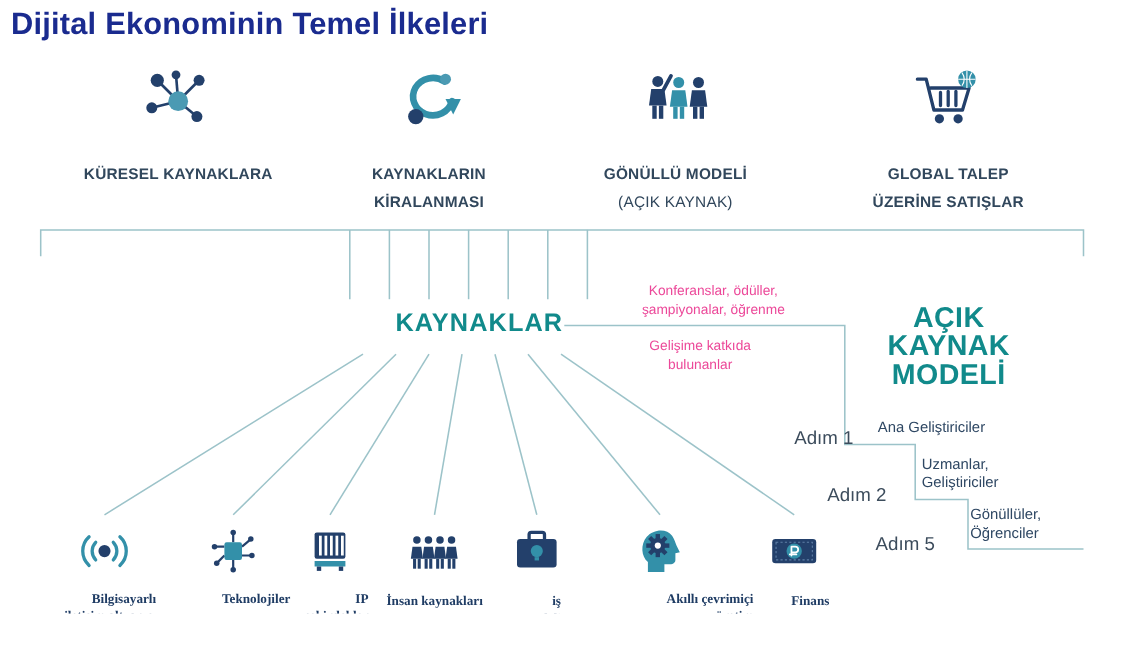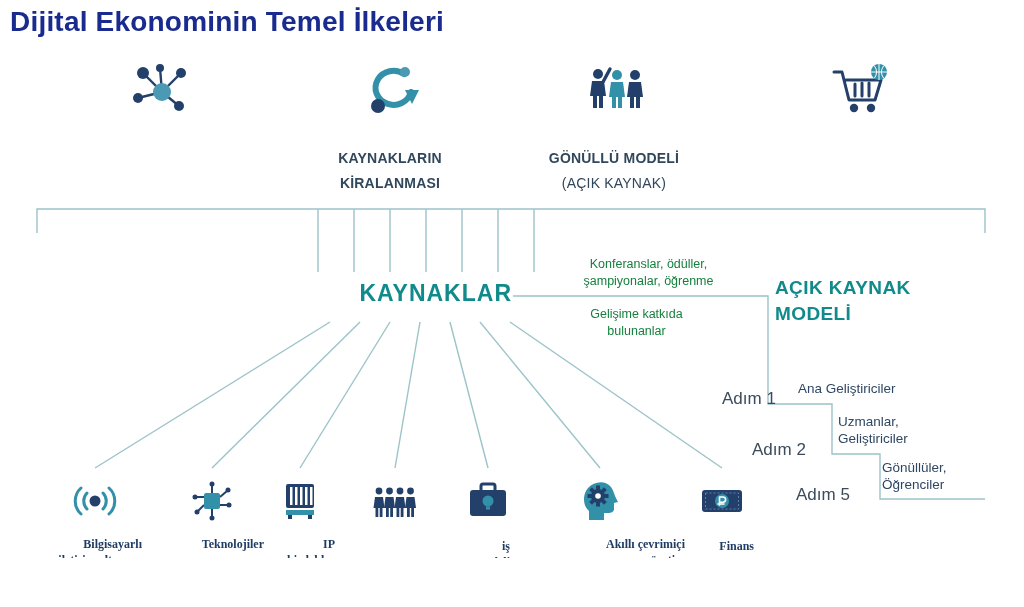--- a/index.html
+++ b/index.html
@@ -4,22 +4,22 @@
 <style>
   html,body{margin:0;padding:0;background:#fff;}
   body{font-family:"Liberation Sans", sans-serif;}
   .canvas{position:relative;width:1024px;height:558px;background:#fff;overflow:hidden;}
   .lines{position:absolute;left:0;top:0;pointer-events:none;}
   .title{position:absolute;left:10px;top:6px;margin:0;font-size:28px;font-weight:bold;color:#1a2b8f;letter-spacing:.2px;}
   .icon{position:absolute;}
   .plabel{position:absolute;width:230px;text-align:center;font-weight:bold;font-size:14px;color:#31475c;line-height:25px;letter-spacing:.2px;}
   .plabel .reg{font-weight:400;}
   .kaynaklar{position:absolute;left:337px;top:280px;width:175px;text-align:right;font-size:23px;font-weight:bold;color:#118a8b;letter-spacing:1px;}
-  .os-heading{position:absolute;left:775px;top:275px;width:175px;font-size:19px;font-weight:bold;color:#118a8b;letter-spacing:.4px;line-height:26px;}
-  .teal-note{position:absolute;color:#15803d;font-size:12.5px;text-align:center;line-height:17px;}
+  .os-heading{position:absolute;left:775px;top:275px;width:175px;text-align:center;font-size:26px;font-weight:bold;color:#118a8b;letter-spacing:.4px;line-height:26px;}
+  .teal-note{position:absolute;color:#ec4899;font-size:12.5px;text-align:center;line-height:17px;}
   .step-label{position:absolute;font-size:17px;color:#3c4c5c;}
   .role-label{position:absolute;font-size:13.5px;color:#2e4763;line-height:17px;}
   .blabel{position:absolute;text-align:right;font-weight:bold;font-size:12px;color:#1f3c64;line-height:16px;font-family:Liberation Serif, serif;}
 </style>
 </head>
 <body>
 
 <div class="canvas">
 
   <svg class="lines" width="1024" height="607" viewBox="0 0 1024 607">
@@ -100,28 +100,33 @@
         <path d="M27 22 V34 M34 21 V34 M41 21 V34"></path>
       </g>
       <circle cx="26" cy="46" r="4.2" fill="#23406b"></circle>
         <circle cx="43" cy="46" r="4.2" fill="#23406b"></circle>
       <circle cx="51" cy="10" r="8" fill="#3390a9"></circle>
       <path d="M43 10 H59 M51 2 V18 M46.5 4 A10.5 10.5 0 0 1 46.5 16 M55.5 4 A10.5 10.5 0 0 0 55.5 16" stroke="#fff" stroke-width="1" fill="none"></path>
     </svg>
   </div>
 
   <div class="plabel" style="left:47px;top:146px">
+    <div>KÜRESEL KAYNAKLARA</div>
   </div>
   <div class="plabel" style="left:275px;top:146px">
     <div>KAYNAKLARIN</div>
     <div>KİRALANMASI</div>
   </div>
   <div class="plabel" style="left:499px;top:146px">
     <div>GÖNÜLLÜ MODELİ</div>
     <div class="reg">(AÇIK KAYNAK)</div>
+  </div>
+  <div class="plabel" style="left:747px;top:146px">
+    <div>GLOBAL TALEP</div>
+    <div>ÜZERİNE SATIŞLAR</div>
   </div>
 
   <div class="kaynaklar">KAYNAKLAR</div>
 
   <div class="teal-note" style="left:566px;top:256px;width:165px">Konferanslar, ödüller, şampiyonalar, öğrenme</div>
   <div class="teal-note" style="left:574px;top:306px;width:125px">Gelişime katkıda bulunanlar</div>
   <div class="os-heading">AÇIK KAYNAK MODELİ</div>
 
   <div class="step-label" style="left:722px;top:389px">Adım 1</div>
   <div class="role-label" style="left:798px;top:380px;width:130px">Ana Geliştiriciler</div>
@@ -229,17 +234,18 @@
       <rect x="3" y="12" width="40" height="22" rx="3" fill="#23406b"></rect>
       <rect x="6.5" y="15" width="33" height="16" fill="none" stroke="#5f7fa6" stroke-width="1" stroke-dasharray="2 2"></rect>
       <circle cx="23" cy="23" r="7" fill="#3390a9"></circle>
       <path d="M20.5 19 V27 M20.5 19 H24 A2.6 2.6 0 0 1 24 24.2 H20.5 M19 26 H25" stroke="#fff" stroke-width="1.6" fill="none" stroke-linecap="round"></path>
     </svg>
   </div>
 
   <div class="blabel" style="left:48px;top:536px;width:94px">Bilgisayarlı iletişim altyapısı</div>
   <div class="blabel" style="left:160px;top:536px;width:104px">Teknolojiler</div>
   <div class="blabel" style="left:265px;top:536px;width:70px">IP çekirdekler</div>
+  <div class="blabel" style="left:351px;top:538px;width:88px">İnsan kaynakları</div>
   <div class="blabel" style="left:466px;top:538px;width:44px">iş modeli</div>
   <div class="blabel" style="left:575px;top:536px;width:110px">Akıllı çevrimiçi üretim</div>
   <div class="blabel" style="left:690px;top:538px;width:64px">Finans</div>
 
 </div>
 
 </body></html>

